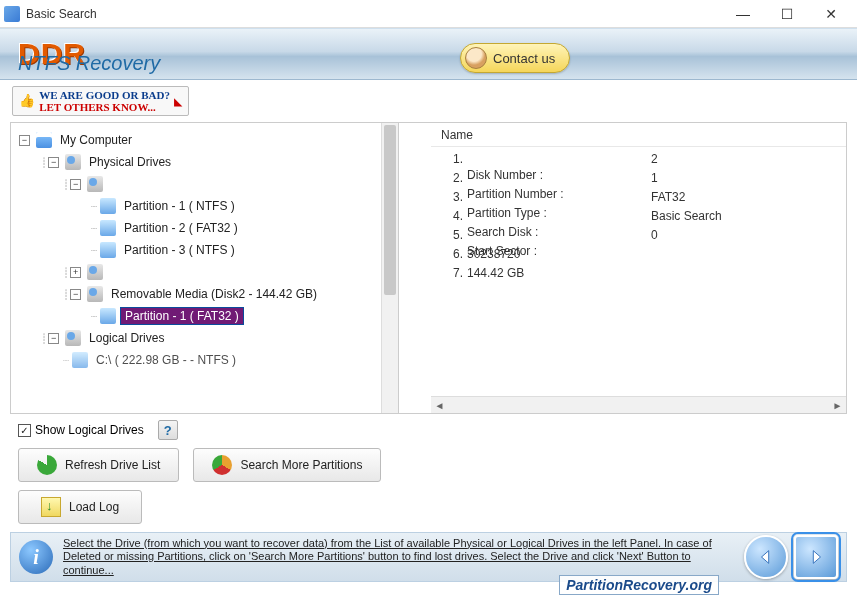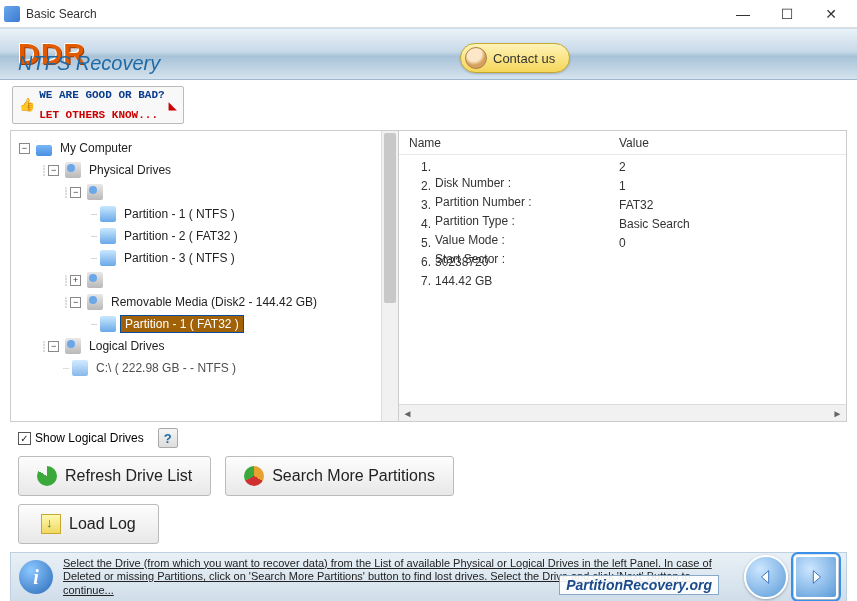--- a/index.html
+++ b/index.html
@@ -16,63 +16,63 @@
 .banner .ddr { font-family: "Arial Black", Arial, sans-serif; font-weight: 900; font-size: 30px; color: #e25a00; letter-spacing: 1px; text-shadow: -1px -1px 0 #fff, 1px 1px 0 #a03a00; }
 .banner .product { position: absolute; left: 18px; bottom: 4px; font-size: 20px; font-weight: 400; color: #1f6aa5; font-style: italic; text-align: center; }
 .banner .contact-btn { position: absolute; left: 460px; top: 14px; height: 30px; padding: 0 14px 0 4px; background: linear-gradient(to bottom, #fff4b8, #f5d65a); border: 1px solid #c4a832; border-radius: 15px; display: flex; align-items: center; gap: 6px; font-size: 13px; color: #333; cursor: pointer; box-shadow: 0 1px 2px rgba(0,0,0,.2); }
 .contact-btn .avatar { width: 22px; height: 22px; border-radius: 50%; background: radial-gradient(circle at 40% 30%, #fce8c8 40%, #d8a060 60%); border: 1px solid #a88040; }
 
 
 .feedback-row { padding: 6px 12px; }
 .feedback-box { display: inline-flex; align-items: center; border: 1px solid #bbb; border-radius: 2px; padding: 2px 6px; background: #f8f8f8; font-family: "Courier New", monospace; font-size: 11px; font-weight: bold; cursor: pointer; }
 .feedback-box .thumb { color: #3a7bd5; margin-right: 4px; font-size: 13px; }
 .feedback-box .l1 { color: #0a3c8c; }
-.feedback-box .l2 { color: #c00; margin-top: 8px; }
-.feedback-box .stack { display: flex; flex-direction: column; line-height: 1.1; }
+.feedback-box .l2 { color: #c00; }
+.feedback-box .stack { display: flex; flex-direction: column; line-height: 1.1; font-family: Liberation Serif, serif; }
 .feedback-box .tag { color: #c00; margin-left: 4px; font-size: 14px; }
 
 
 .main { margin: 0 10px; border: 1px solid #ccc; display: flex; height: 292px; background: #fff; }
 .tree-pane { width: 388px; border-right: 1px solid #ccc; position: relative; overflow: hidden; }
 .tree-scroll { position: absolute; right: 0; top: 0; bottom: 0; width: 17px; background: #f1f1f1; border-left: 1px solid #ddd; }
 .tree-scroll .thumb { position: absolute; left: 2px; right: 2px; top: 2px; height: 170px; background: #c8c8c8; border-radius: 2px; }
 .tree { padding: 6px 4px; font-size: 12px; color: #222; }
 .tree-node { display: flex; align-items: center; height: 22px; white-space: nowrap; }
 .tree .toggle { width: 11px; height: 11px; border: 1px solid #888; display: inline-flex; align-items: center; justify-content: center; font-size: 9px; line-height: 1; color: #333; margin-right: 4px; background: #fff; }
 .tree .icon { width: 16px; height: 16px; margin: 0 4px 0 2px; display: inline-block; }
 .icon.computer { background: linear-gradient(#8cc8ff,#4a90e2); border-radius: 2px; box-shadow: inset 0 5px 0 #fff; }
 .icon.hdd { background: linear-gradient(#e8e8e8,#b8b8b8); border-radius: 2px; position: relative; }
 .icon.hdd::after { content:""; position:absolute; left:2px; top:2px; width:8px; height:8px; border-radius:50%; background:#6aa8e8; }
 .icon.part { background: linear-gradient(#c8e8ff,#6aa8e8); border-radius: 2px; }
 .tree .lbl { padding: 1px 4px; }
-.tree .selected .lbl { background: #a16207; color: #fff; border: 1px solid #0a4c9c; }
+.tree .selected .lbl { background: #701a75; color: #fff; border: 1px solid #0a4c9c; }
 .ind0 { padding-left: 4px; } .ind1 { padding-left: 26px; } .ind2 { padding-left: 48px; } .ind3b { padding-left: 76px; }
 .dotline { color: #aaa; font-size: 10px; letter-spacing: -1px; margin-right: 2px; }
 
 
-.detail-pane { flex: 1; display: flex; flex-direction: column; }
+.detail-pane { flex: 1; display: flex; flex-direction: column; padding-left: 32px; }
 .detail-hdr { height: 24px; border-bottom: 1px solid #e8e8e8; display: flex; padding: 0 10px; align-items: center; font-size: 12px; color: #333; }
 .detail-hdr .c1 { width: 210px; } .detail-hdr .c2 { flex: 1; }
 .detail-body { flex: 1; padding: 2px 10px; }
 .detail-row { display: flex; height: 19px; align-items: center; font-size: 12px; color: #333; }
 .detail-row .n { width: 22px; text-align: right; margin-right: 4px; }
 .detail-row .k { width: 184px; margin-top: 32px; }
 .hscroll { height: 17px; background: #f1f1f1; border-top: 1px solid #ddd; position: relative; }
 .hscroll .lbtn, .hscroll .rbtn { position: absolute; top: 0; width: 17px; height: 17px; display: flex; align-items: center; justify-content: center; color: #666; font-size: 10px; }
 .hscroll .lbtn { left: 0; } .hscroll .rbtn { right: 0; }
 
 
 .options { margin: 6px 18px 0; display: flex; align-items: center; gap: 14px; }
 .checkbox { display: flex; align-items: center; gap: 4px; font-size: 12px; cursor: pointer; }
 .checkbox .box { width: 13px; height: 13px; border: 1px solid #555; background: #fff; display: flex; align-items: center; justify-content: center; font-size: 10px; color: #222; }
 .help-btn { width: 20px; height: 20px; border: 1px solid #aaa; background: linear-gradient(#f5f5f5,#ddd); border-radius: 2px; display: flex; align-items: center; justify-content: center; font-weight: bold; color: #1f6aa5; font-size: 13px; cursor: pointer; }
 
 
 .actions { margin: 8px 18px; display: flex; gap: 14px; }
-.btn { height: 40px; border: 1px solid #bbb; background: linear-gradient(#fdfdfd,#e8e8e8); border-radius: 3px; display: flex; align-items: center; gap: 8px; padding: 0 18px; font-size: 16px; color: #222; cursor: pointer; }
+.btn { height: 34px; border: 1px solid #bbb; background: linear-gradient(#fdfdfd,#e8e8e8); border-radius: 3px; display: flex; align-items: center; gap: 8px; padding: 0 18px; font-size: 12px; color: #222; cursor: pointer; }
 .btn .bicon { width: 20px; height: 20px; }
 .bicon.refresh { border-radius: 50%; background: conic-gradient(#3aa83a 0 300deg, transparent 300deg 360deg); position: relative; }
 .bicon.refresh::after { content:""; position:absolute; right:-1px; top:3px; border: 4px solid transparent; border-left-color:#3aa83a; }
 .bicon.search { border-radius: 50%; background: conic-gradient(#e8a030 0 120deg, #d03030 120deg 240deg, #3aa83a 240deg 360deg); }
 .bicon.load { background: linear-gradient(#fff8b0,#f0d860); border: 1px solid #c8a830; position: relative; }
 .bicon.load::after { content:"↓"; position:absolute; left:4px; top:0; color:#2a8a2a; font-weight:bold; font-size:13px; }
 
 
 .infobar { margin: 6px 10px 0; height: 50px; background: linear-gradient(#e8f0f6,#d0deea); border: 1px solid #bcd0e2; display: flex; align-items: center; padding: 4px 8px; gap: 10px; }
 .infobar .iicon { width: 34px; height: 34px; border-radius: 50%; background: radial-gradient(circle at 35% 30%, #8cc8ff, #2a6ab8); display: flex; align-items: center; justify-content: center; color: #fff; font-family: Georgia, serif; font-weight: bold; font-size: 20px; font-style: italic; }
@@ -179,41 +179,40 @@
       </div>
     </div>
     <div class="tree-scroll">
         <div class="thumb"></div>
       </div>
   </div>
 
   <div class="detail-pane">
     <div class="detail-hdr">
       <span class="c1">Name</span>
-      <span class="c2">Value</span>
     </div>
     <div class="detail-body">
       <div class="detail-row">
           <span class="n">1.</span>
           <span class="k">Disk Number :</span>
           <span>2</span>
         </div>
       <div class="detail-row">
           <span class="n">2.</span>
           <span class="k">Partition Number :</span>
           <span>1</span>
         </div>
       <div class="detail-row">
           <span class="n">3.</span>
           <span class="k">Partition Type :</span>
           <span>FAT32</span>
         </div>
       <div class="detail-row">
           <span class="n">4.</span>
-          <span class="k">Value Mode :</span>
+          <span class="k">Search Disk :</span>
           <span>Basic Search</span>
         </div>
       <div class="detail-row">
           <span class="n">5.</span>
           <span class="k">Start Sector :</span>
           <span>0</span>
         </div>
       <div class="detail-row">
           <span class="n">6.</span>
           <span>30238720</span>

